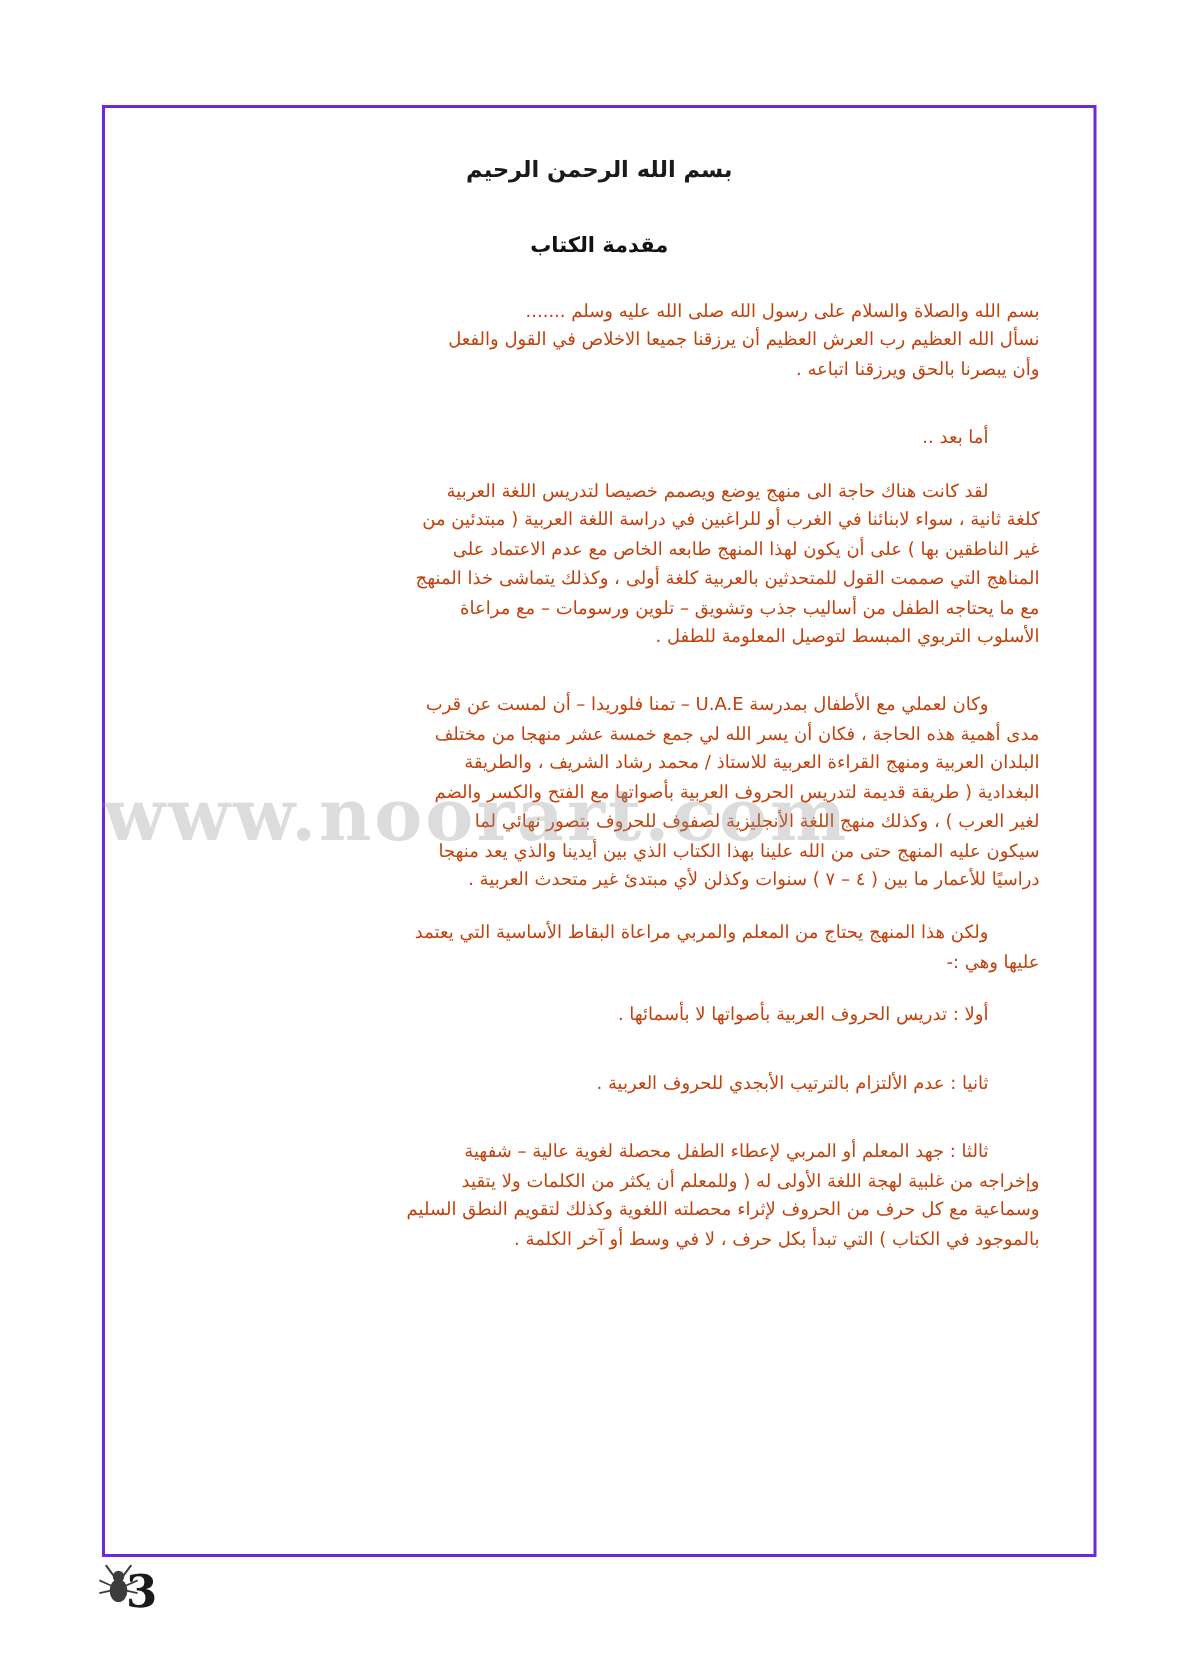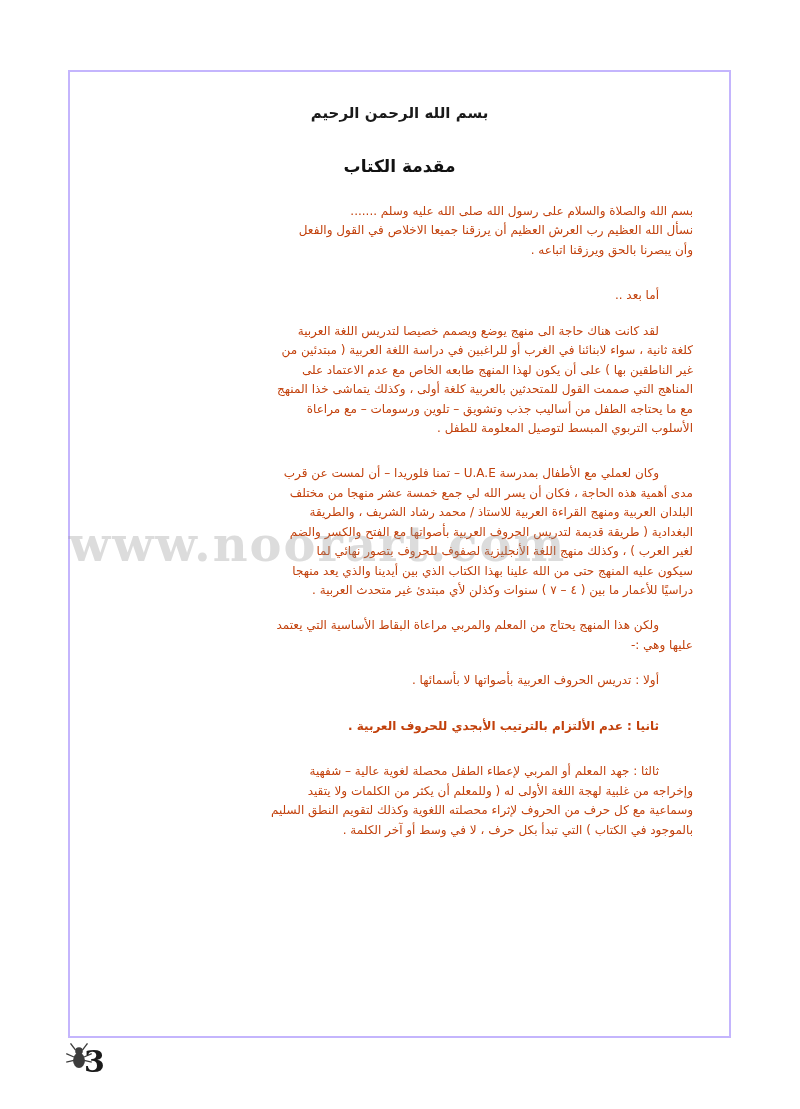--- a/index.html
+++ b/index.html
@@ -15,21 +15,21 @@
     overflow: hidden;
     font-family: "DejaVu Sans", "Liberation Sans", sans-serif;
   }
   
   .page-frame {
     position: absolute;
     left: 68px;
     top: 70px;
     width: 663px;
     height: 968px;
-    border: 2px solid #c4b5fd;
+    border: 2px solid #6d28d9;
     box-sizing: border-box;
     background: #ffffff;
   }
   .content {
     position: absolute;
     left: 0;
     top: 0;
     width: 100%;
     height: 100%;
     box-sizing: border-box;
@@ -41,42 +41,42 @@
   .basmala {
     text-align: center;
     font-size: 15px;
     font-weight: bold;
     letter-spacing: 0;
     margin: 8px 0 0 0;
     color: #1a1a1a;
   }
   .doc-title {
     text-align: center;
-    font-size: 17px;
+    font-size: 14px;
     font-weight: bold;
     margin: 34px 0 0 0;
     color: #111111;
   }
   p {
     margin: 0;
     font-size: 12px;
     line-height: 1.62;
     color: #c2410c;
   }
   .block {
     margin-top: 26px;
   }
   .block.tight {
     margin-top: 16px;
   }
   .indent {
     text-indent: 34px;
   }
   .bold {
-    font-weight: bold;
+    font-weight: normal;
     margin-top: 11px;
   }
   .para-just {
     text-align: justify;
     text-justify: inter-word;
   }
   
   .watermark {
     position: absolute;
     left: 0;

